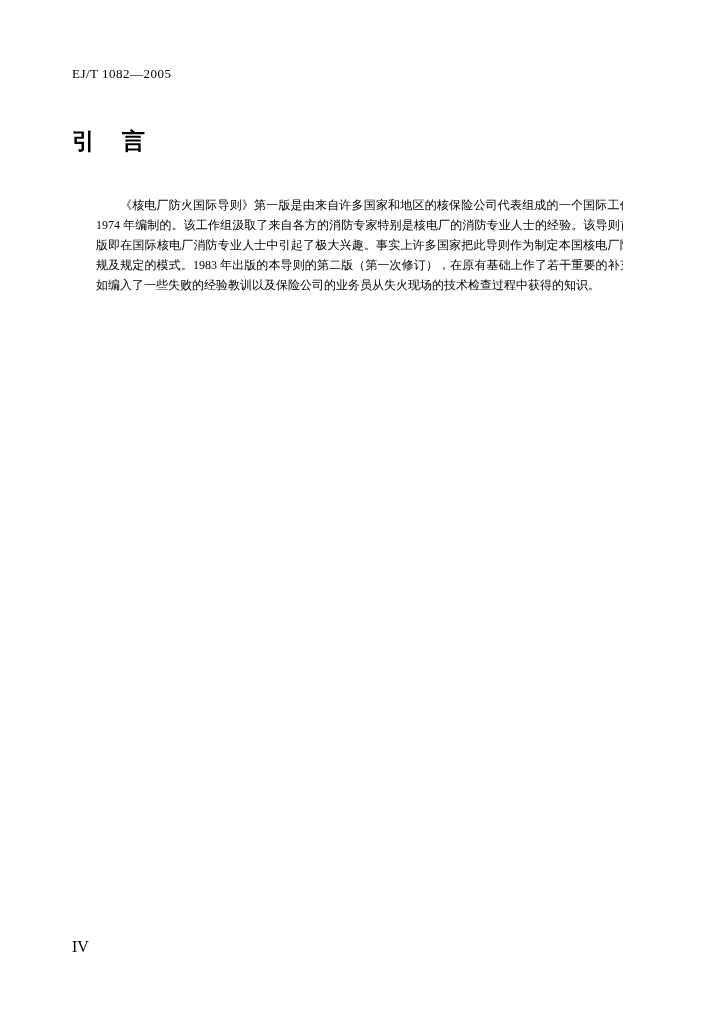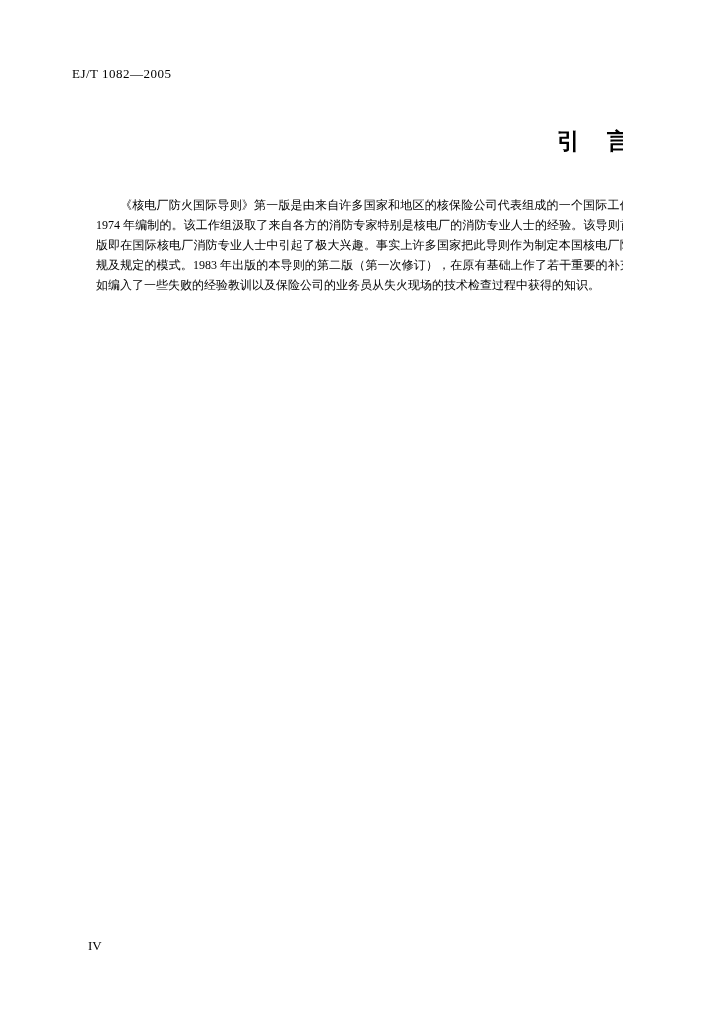--- a/index.html
+++ b/index.html
@@ -23,44 +23,44 @@
     font-size: 13px;
     letter-spacing: 0.5px;
     white-space: pre;
   }
   .doc-title {
     position: absolute;
     left: 72px;
     width: 560px;
     top: 126px;
     margin: 0;
-    text-align: right;
+    text-align: left;
     font-size: 23px;
     font-weight: bold;
     letter-spacing: 2px;
   }
   .doc-body {
     position: absolute;
     left: 72px;
     top: 195px;
     width: 560px;
     font-size: 12px;
     line-height: 20px;
     text-align: justify;
     margin-left: 24px;
   }
   .doc-body p {
     margin: 0;
     text-indent: 2em;
   }
   .page-number {
     position: absolute;
-    left: 88px;
+    left: 72px;
     top: 938px;
-    font-size: 13px;
+    font-size: 16px;
   }
 </style>
 </head>
 <body>
 
 <div class="page">
   <div class="std-number">EJ/T 1082—2005</div>
 
   <h1 class="doc-title">引　言</h1>
 

